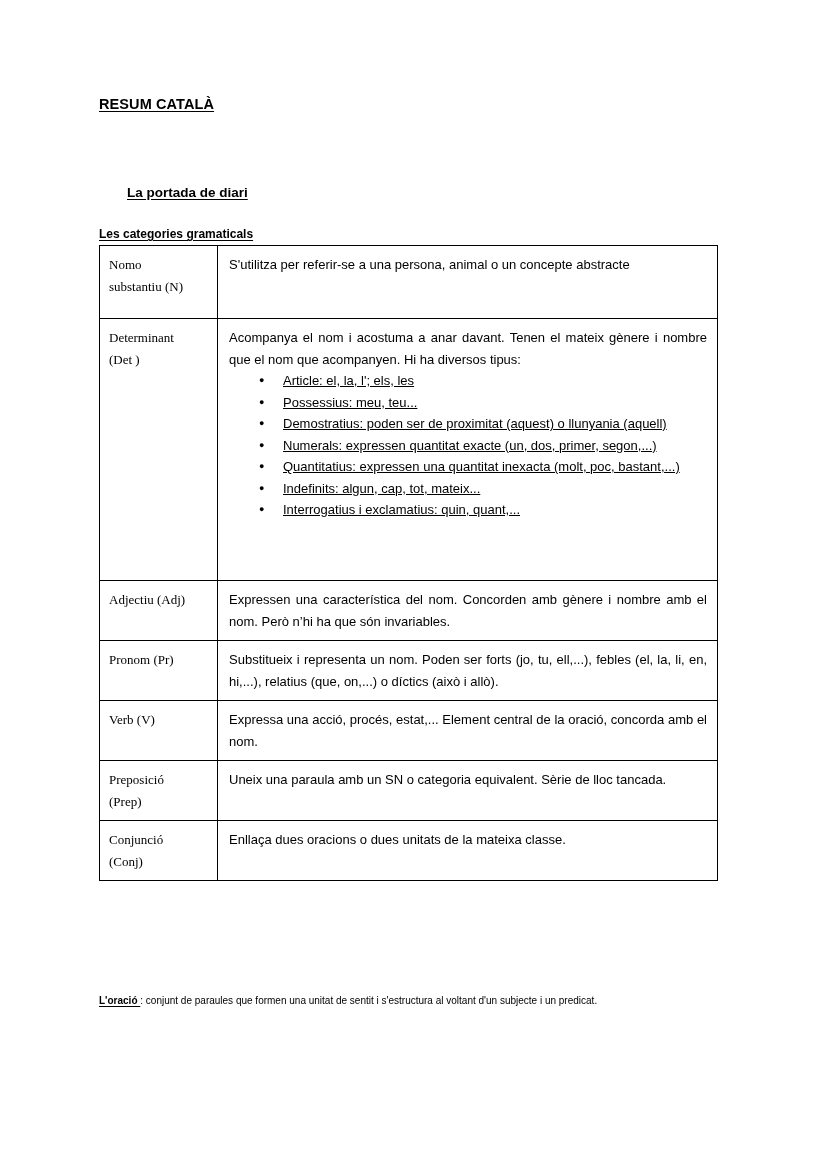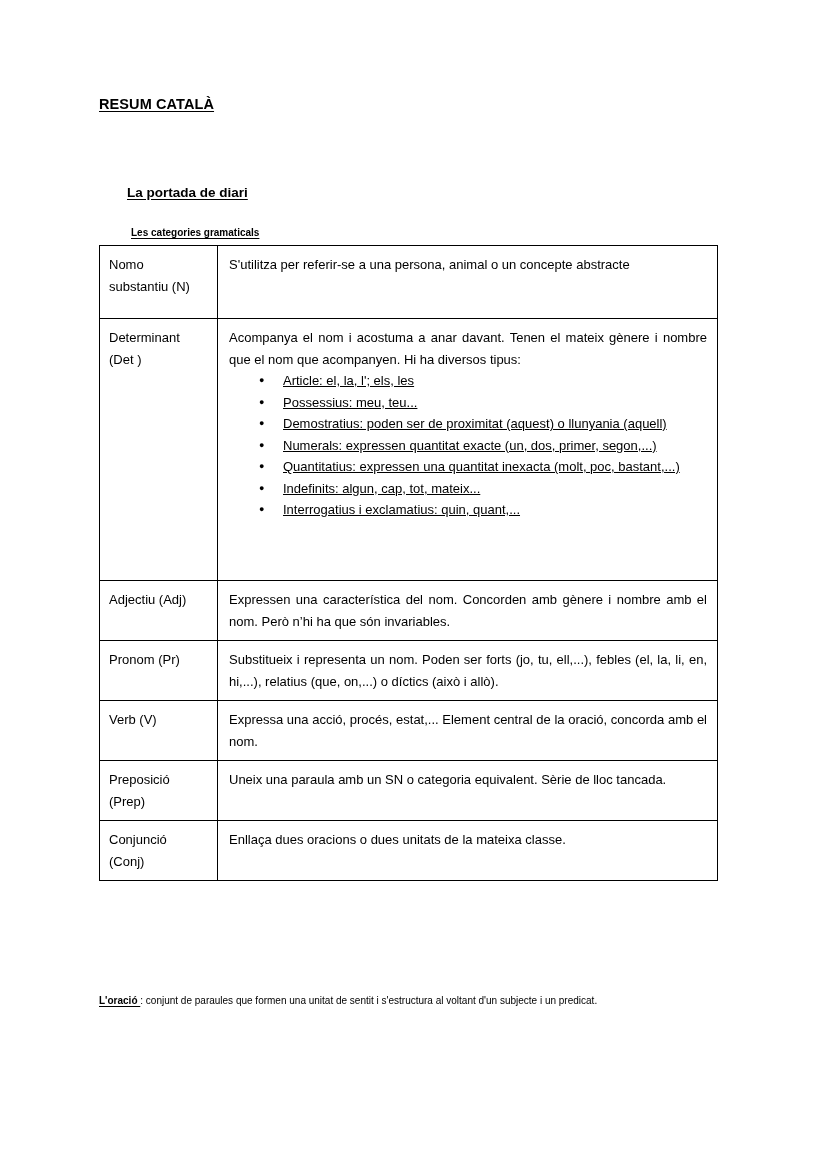--- a/index.html
+++ b/index.html
@@ -42,25 +42,24 @@
     font-size: 13.5px;
     font-weight: bold;
     text-decoration: underline;
     text-underline-offset: 2px;
     padding-left: 28px;
   }
   .sub-heading-2 {
     position: absolute;
     left: 99px;
     top: 227px;
-    font-size: 10px;
-    font-weight: bold;
-    text-decoration: underline;
-    text-underline-offset: 2px;
-    margin-left: 32px;
+    font-size: 12px;
+    font-weight: bold;
+    text-decoration: underline;
+    text-underline-offset: 2px;
   }
 
   
   .cat-table {
     position: absolute;
     left: 99px;
     top: 245px;
     width: 618px;
     border-collapse: collapse;
     table-layout: fixed;
@@ -70,20 +69,21 @@
     vertical-align: top;
     font-size: 13px;
     line-height: 21.5px;
     padding: 8px 9px 8px 9px;
   }
   .cat-table td.term {
     width: 118px;
     text-align: justify;
     text-align-last: left;
     hyphens: none;
+    font-family: Liberation Serif, serif;
   }
   .cat-table td.term .just-line {
     display: block;
     text-align: justify;
     text-align-last: justify;
   }
   .cat-table td.desc {
     width: 500px;
     text-align: justify;
     text-align-last: left;

